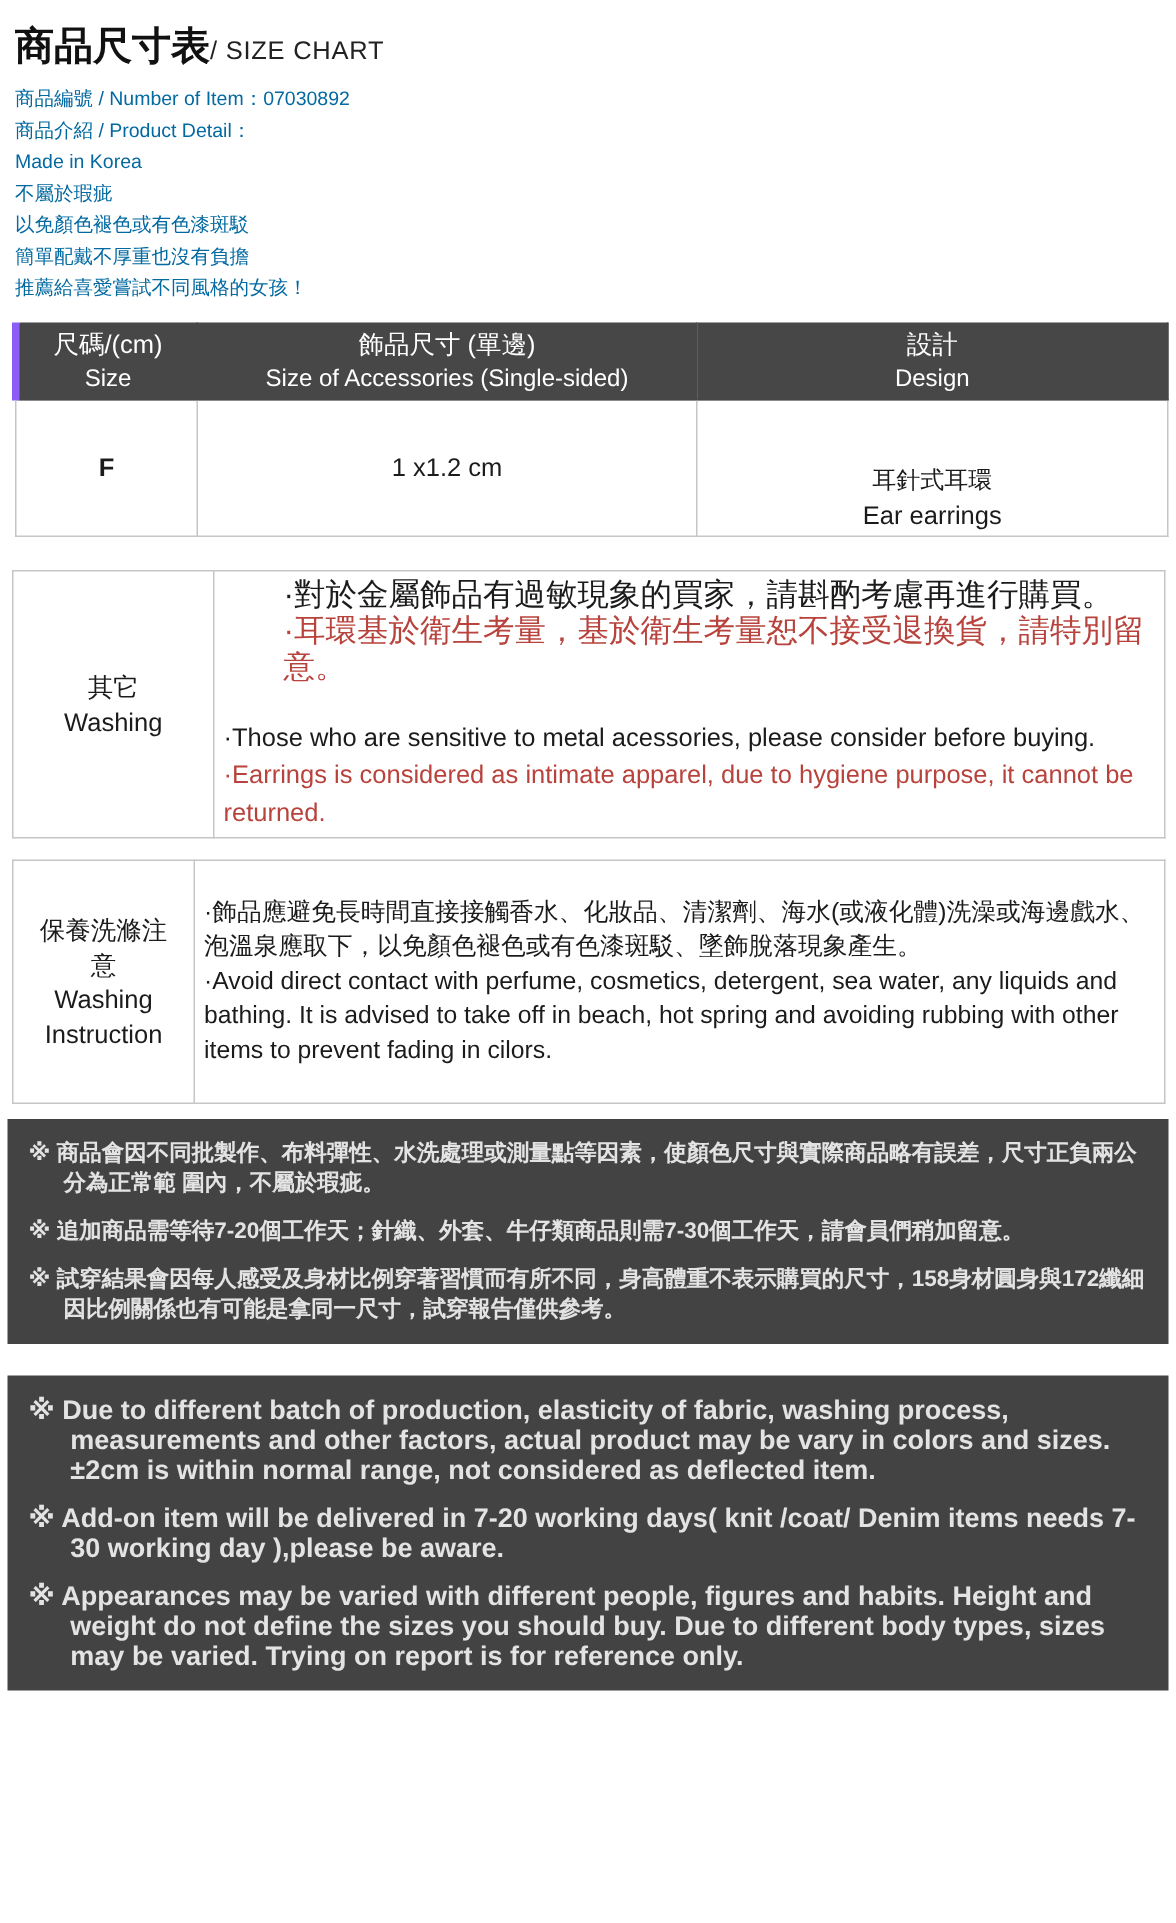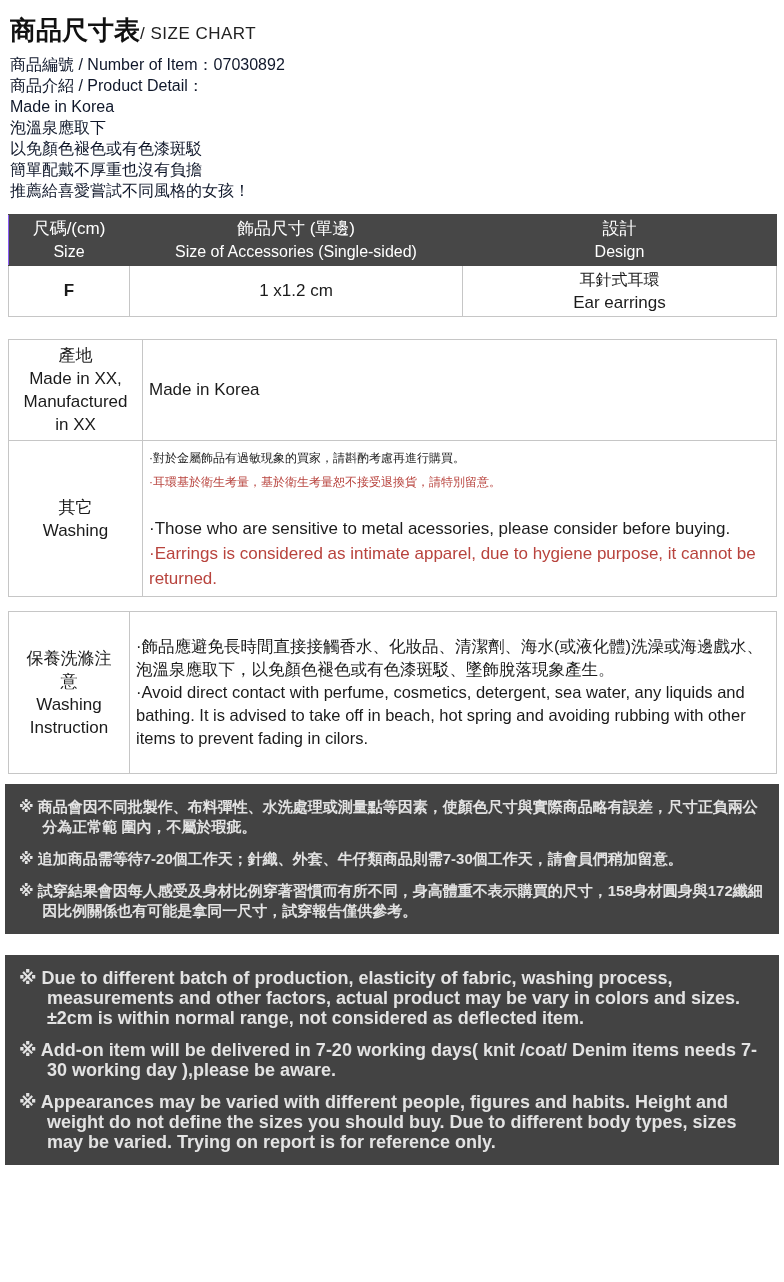--- a/index.html
+++ b/index.html
@@ -10,56 +10,56 @@
     -webkit-font-smoothing:antialiased;
   }
   .page{width:784px;}
 
   
   .title-row{margin:14px 0 4px 10px;line-height:32px;}
   .title-zh{font-size:26px;font-weight:700;color:#111;}
   .title-en{font-size:17px;font-weight:400;color:#222;letter-spacing:.5px;}
 
   
-  .info{margin:2px 10px 0 10px;font-size:16px;line-height:21px;color:#0f172a;}
+  .info{margin:2px 10px 0 10px;font-size:13px;line-height:21px;color:#0369a1;}
   .info div{margin:0;}
 
   
   table{border-collapse:collapse;table-layout:fixed;margin-left:8px;}
   td,th{border:1px solid #c6c6c6;box-sizing:border-box;}
 
   
   .size-table{width:768px;margin-top:13px;}
   .size-table th{
     background:#474747;color:#ffffff;font-weight:400;
     height:50px;padding:2px 4px;text-align:center;vertical-align:middle;
     border:1px solid #474747;border-left:1px solid #dcdcdc;
   }
-  .size-table th:first-child{border-left:1px solid #8b5cf6;}
+  .size-table th:first-child{border-left:5px solid #8b5cf6;}
   .size-table th .zh{display:block;font-size:17px;line-height:24px;}
   .size-table th .en{display:block;font-size:16px;line-height:22px;}
   .size-table td{
     height:50px;text-align:center;vertical-align:middle;
     font-size:17px;background:#fff;padding:2px 4px;
   }
-  .size-table td .zh{display:block;font-size:16px;line-height:23px;}
+  .size-table td .zh{display:block;font-size:16px;line-height:23px;margin-top:40px;}
   .size-table td .en{display:block;font-size:17px;line-height:23px;}
   .size-f{font-weight:600;}
 
   
   .origin-table{width:768px;margin-top:22px;font-size:16px;}
   .origin-table td{padding:4px 6px;vertical-align:middle;background:#fff;}
   .label-cell{text-align:center;line-height:23px;font-size:17px;}
   .label-cell .zh{display:block;font-weight:500;}
   .label-cell .en{display:block;}
   .row-origin{height:92px;}
   .row-others{height:156px;}
   .origin-value{font-size:17px;}
   .others-content{line-height:24px;}
-  .others-content .zh-line{font-size:12px;}
+  .others-content .zh-line{font-size:21px;margin-left:40px;}
   .others-content .en-line{font-size:17px;line-height:25px;}
   .red{color:#b8433d;}
   .spacer-line{height:22px;}
 
   
   .washing-table{width:768px;margin-top:14px;}
   .washing-table td{padding:4px 6px;vertical-align:middle;background:#fff;}
   .washing-table .row-wash{height:162px;}
   .wrap5{display:inline-block;max-width:5.2em;word-break:break-all;line-height:23px;}
   .wash-content{font-size:16.5px;line-height:23px;}
@@ -80,21 +80,21 @@
 <div class="page">
 
   <div class="title-row">
     <span class="title-zh">商品尺寸表</span><span class="title-en">/ SIZE CHART</span>
   </div>
 
   <div class="info">
     <div>商品編號 / Number of Item：07030892</div>
     <div>商品介紹 / Product Detail：</div>
     <div>Made in Korea</div>
-    <div>泡溫泉應取下</div>
+    <div>不屬於瑕疵</div>
     <div>以免顏色褪色或有色漆斑駁</div>
     <div>簡單配戴不厚重也沒有負擔</div>
     <div>推薦給喜愛嘗試不同風格的女孩！</div>
   </div>
 
   <table class="size-table">
     <colgroup>
         <col style="width:121px">
         <col style="width:333px">
         <col style="width:314px">
@@ -126,27 +126,20 @@
       </tr>
     </tbody>
   </table>
 
   <table class="origin-table">
     <colgroup>
         <col style="width:134px">
         <col style="width:634px">
       </colgroup>
     <tbody>
-      <tr class="row-origin">
-        <td class="label-cell">
-          <span class="zh">產地</span>
-          <span class="en">Made in XX, Manufactured in XX</span>
-        </td>
-        <td class="origin-value">Made in Korea</td>
-      </tr>
       <tr class="row-others">
         <td class="label-cell">
           <span class="zh">其它</span>
           <span class="en">Washing</span>
         </td>
         <td>
           <div class="others-content">
             <div class="zh-line">·對於金屬飾品有過敏現象的買家，請斟酌考慮再進行購買。</div>
             <div class="zh-line red">·耳環基於衛生考量，基於衛生考量恕不接受退換貨，請特別留意。</div>
             <div class="spacer-line"></div>

